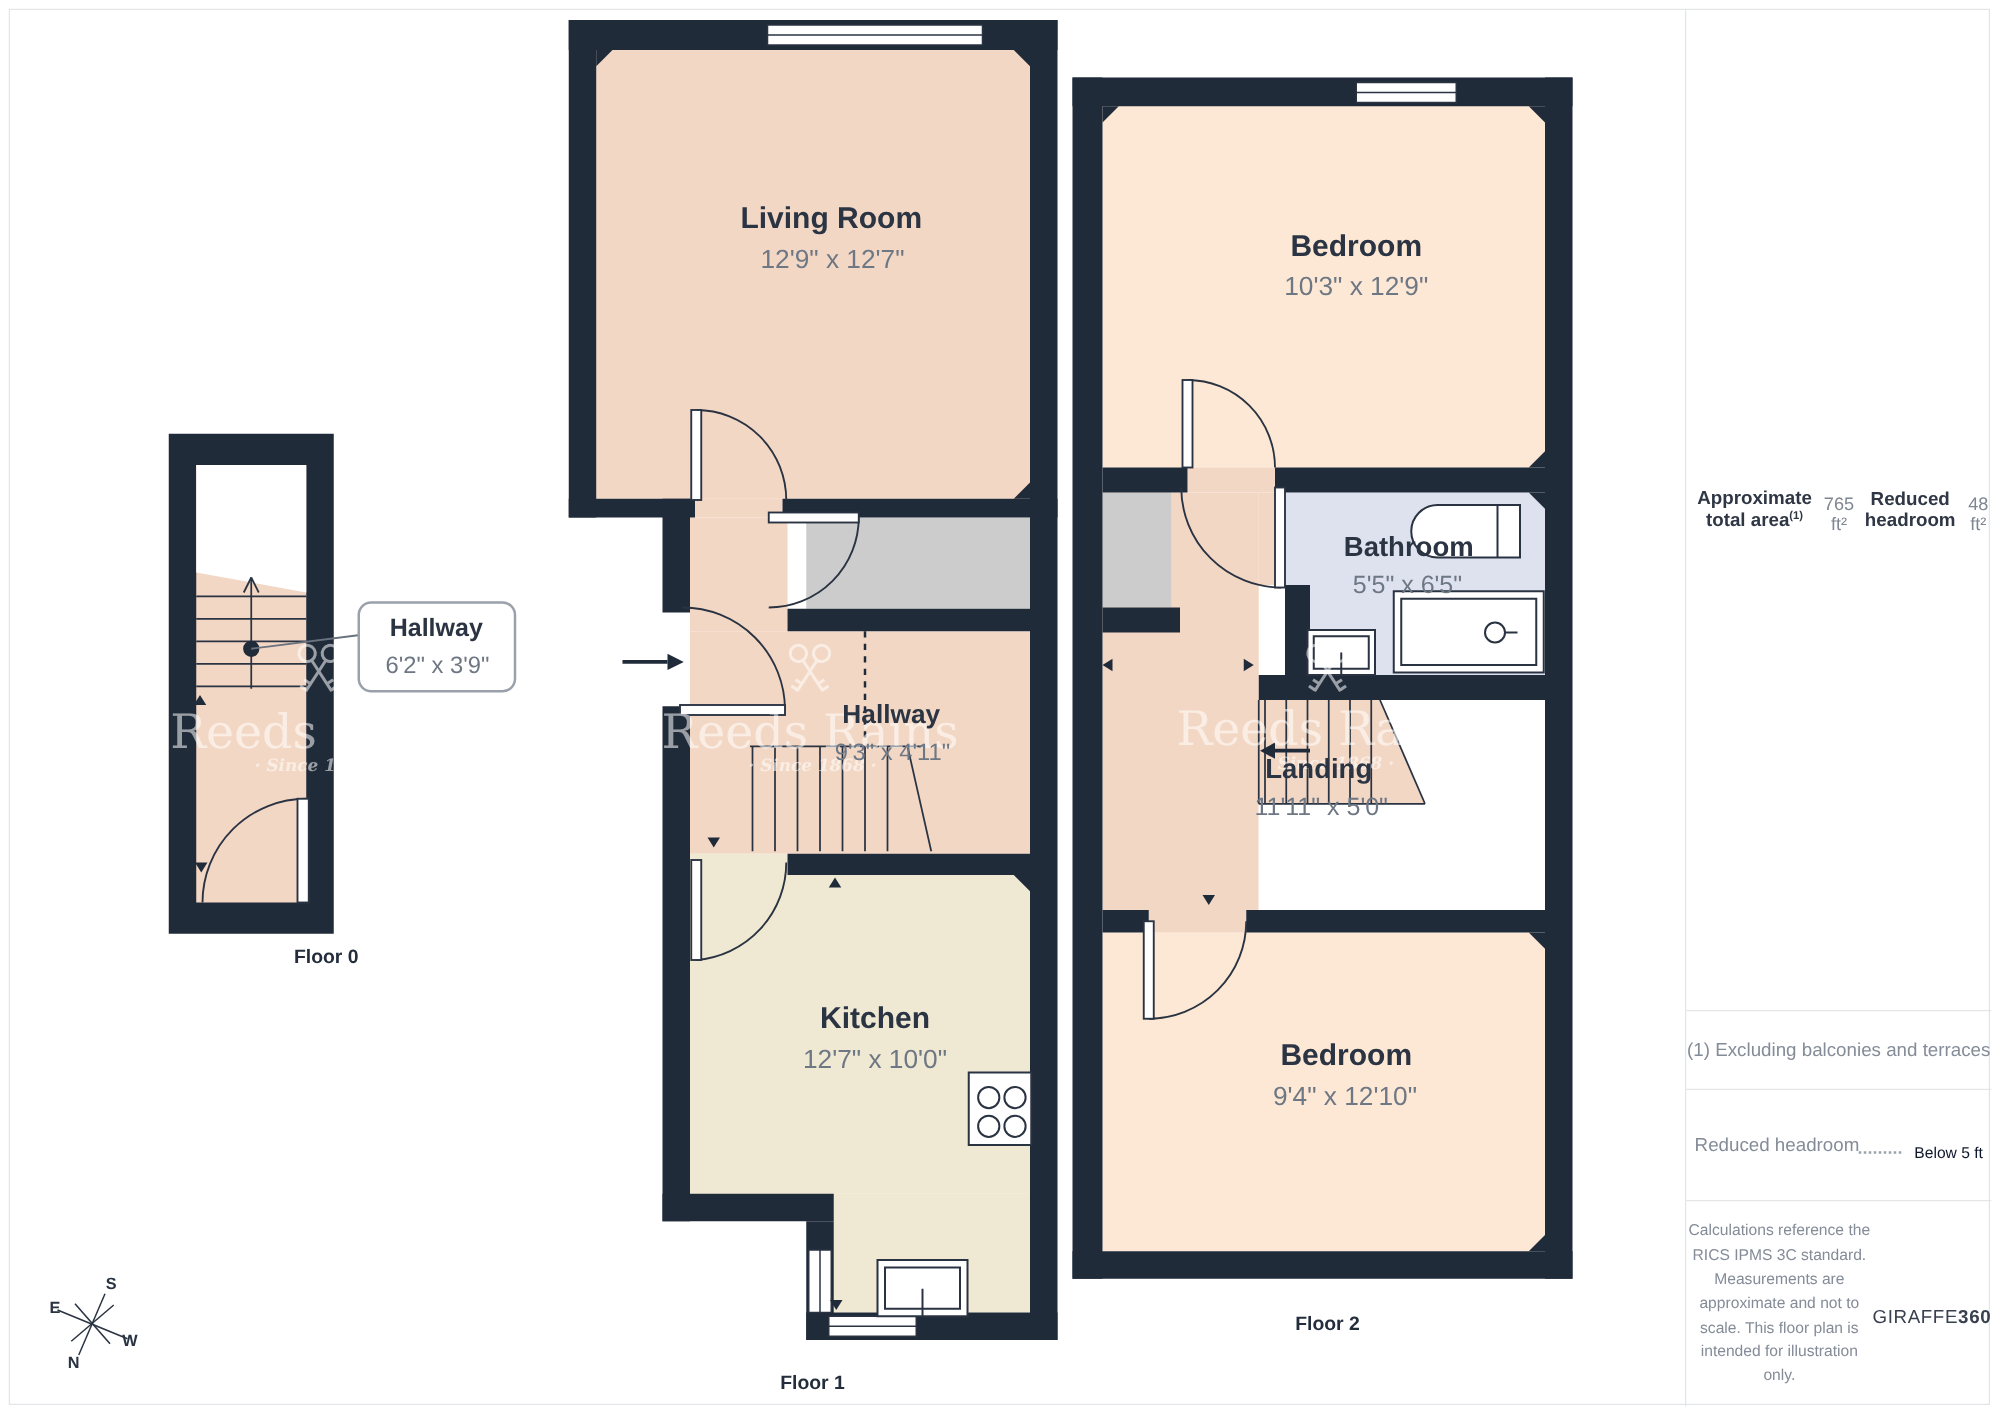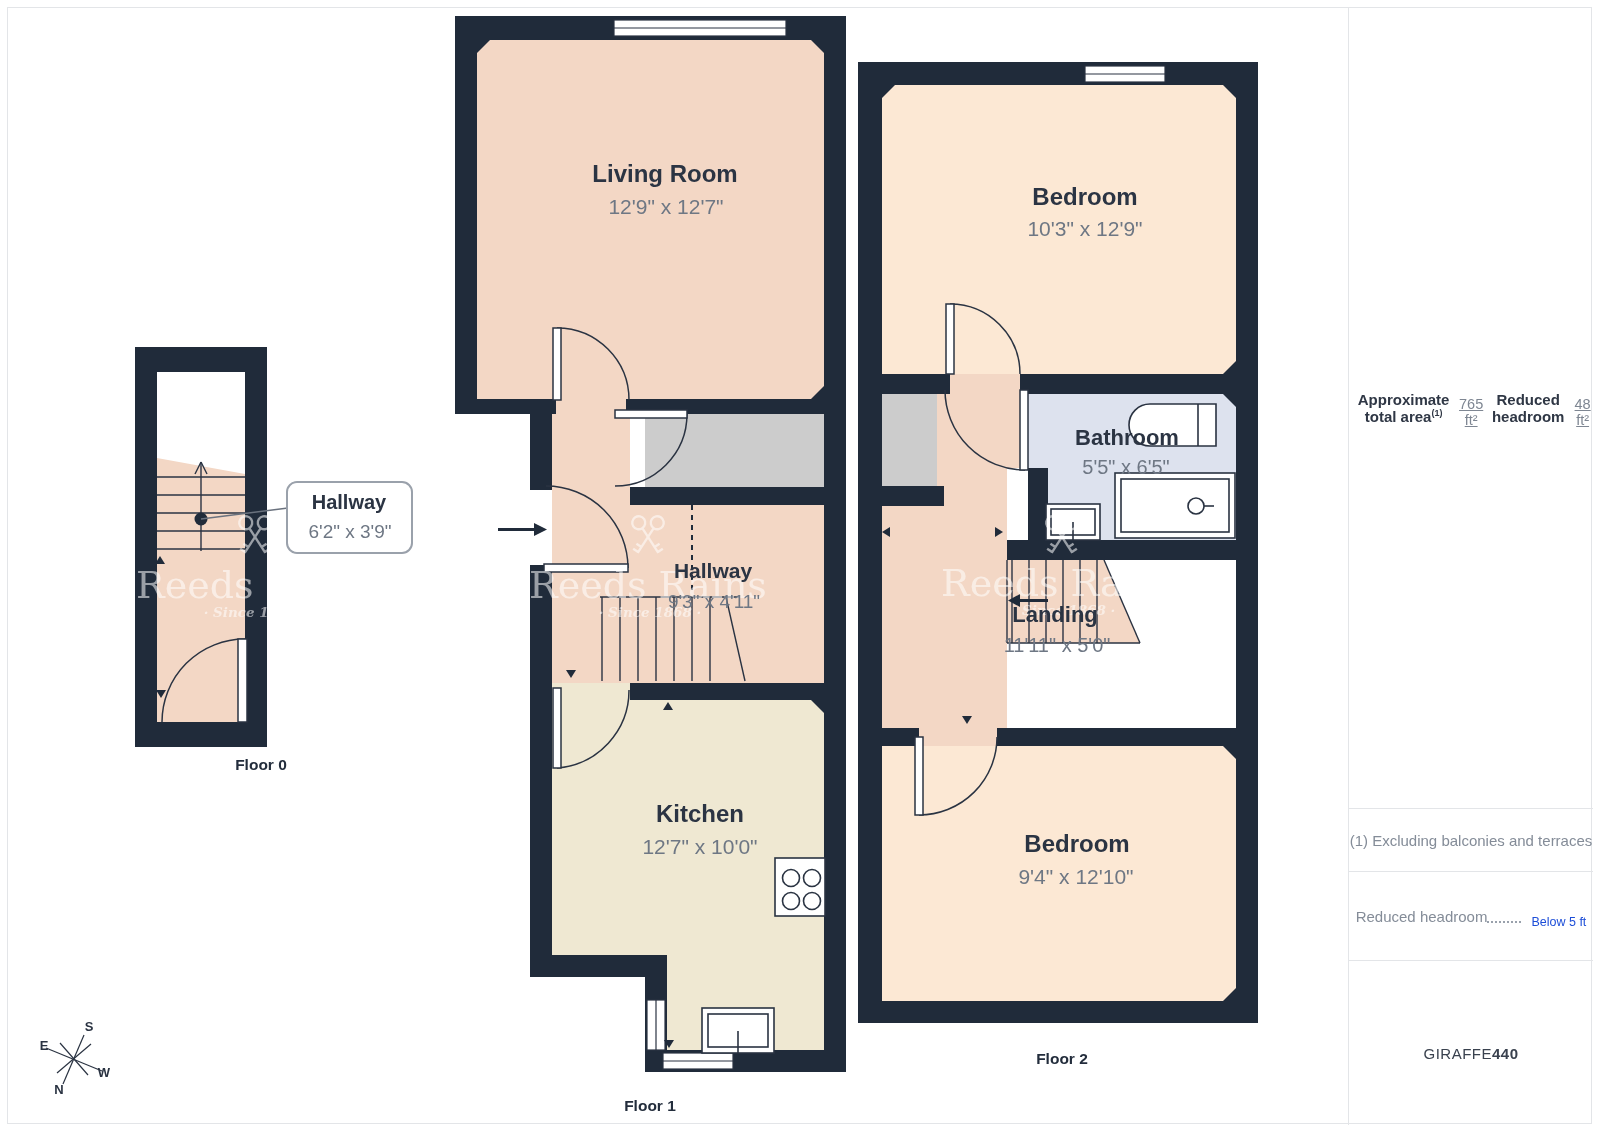--- a/index.html
+++ b/index.html
@@ -12,24 +12,24 @@
   .wm{opacity:.55;}
   .wm text{fill:#ffffff;font-family:"DejaVu Serif",serif;}
   .sidebar{position:absolute;left:1348px;top:7px;width:245px;height:1118px;border-left:1px solid #e3e5e8;box-sizing:border-box;}
   .sb-sec{position:absolute;left:0;width:100%;box-sizing:border-box;display:flex;flex-direction:row;align-items:center;justify-content:center;text-align:center;}
   .sb-1{top:0;height:801px;}
   .sb-2{top:801px;height:63px;border-top:1px solid #e3e5e8;}
   .sb-3{top:864px;height:89px;border-top:1px solid #e3e5e8;}
   .sb-4{top:953px;height:165px;border-top:1px solid #e3e5e8;}
   .sb-title{font-weight:bold;font-size:15px;color:#2f3745;}
   .sb-title sup{font-size:9px;}
-  .sb-val{font-size:14.5px;color:#7e8692;margin-top:9px;text-decoration:underline;}
+  .sb-val{font-size:14.5px;color:#7e8692;margin-top:9px;}
   .sb-gap{height:26px;}
   .sb-note{font-size:15px;color:#848c98;}
-  .legend-row{margin-top:12px;font-size:12.5px;color:#1d4ed8;display:flex;align-items:center;}
+  .legend-row{margin-top:12px;font-size:12.5px;color:#0f172a;display:flex;align-items:center;}
   .legend-dash{display:inline-block;width:34px;border-top:2px dotted #99a1ac;margin-right:10px;}
   .sb-para{width:208px;font-size:12.5px;color:#848c98;line-height:1.55;margin:0;}
   .sb-brand{margin-top:20px;font-size:15px;color:#39414e;letter-spacing:.5px;}
   .sb-brand .b{font-weight:bold;}
 </style>
 </head>
 <body>
 
 <div class="frame"></div>
 
@@ -317,15 +317,16 @@
     <div class="sb-note">(1) Excluding balconies and terraces</div>
   </div>
   <div class="sb-sec sb-3">
     <div class="sb-note">Reduced headroom</div>
     <div class="legend-row">
       <span class="legend-dash"></span>
       <span>Below 5 ft</span>
     </div>
   </div>
   <div class="sb-sec sb-4">
-    <div class="sb-brand"><span>GIRAFFE</span><span class="b">440</span></div>
+    <p class="sb-para">Calculations reference the RICS IPMS 3C standard. Measurements are approximate and not to scale. This floor plan is intended for illustration only.</p>
+    <div class="sb-brand"><span>GIRAFFE</span><span class="b">360</span></div>
   </div>
 </div>
 
 </body></html>

